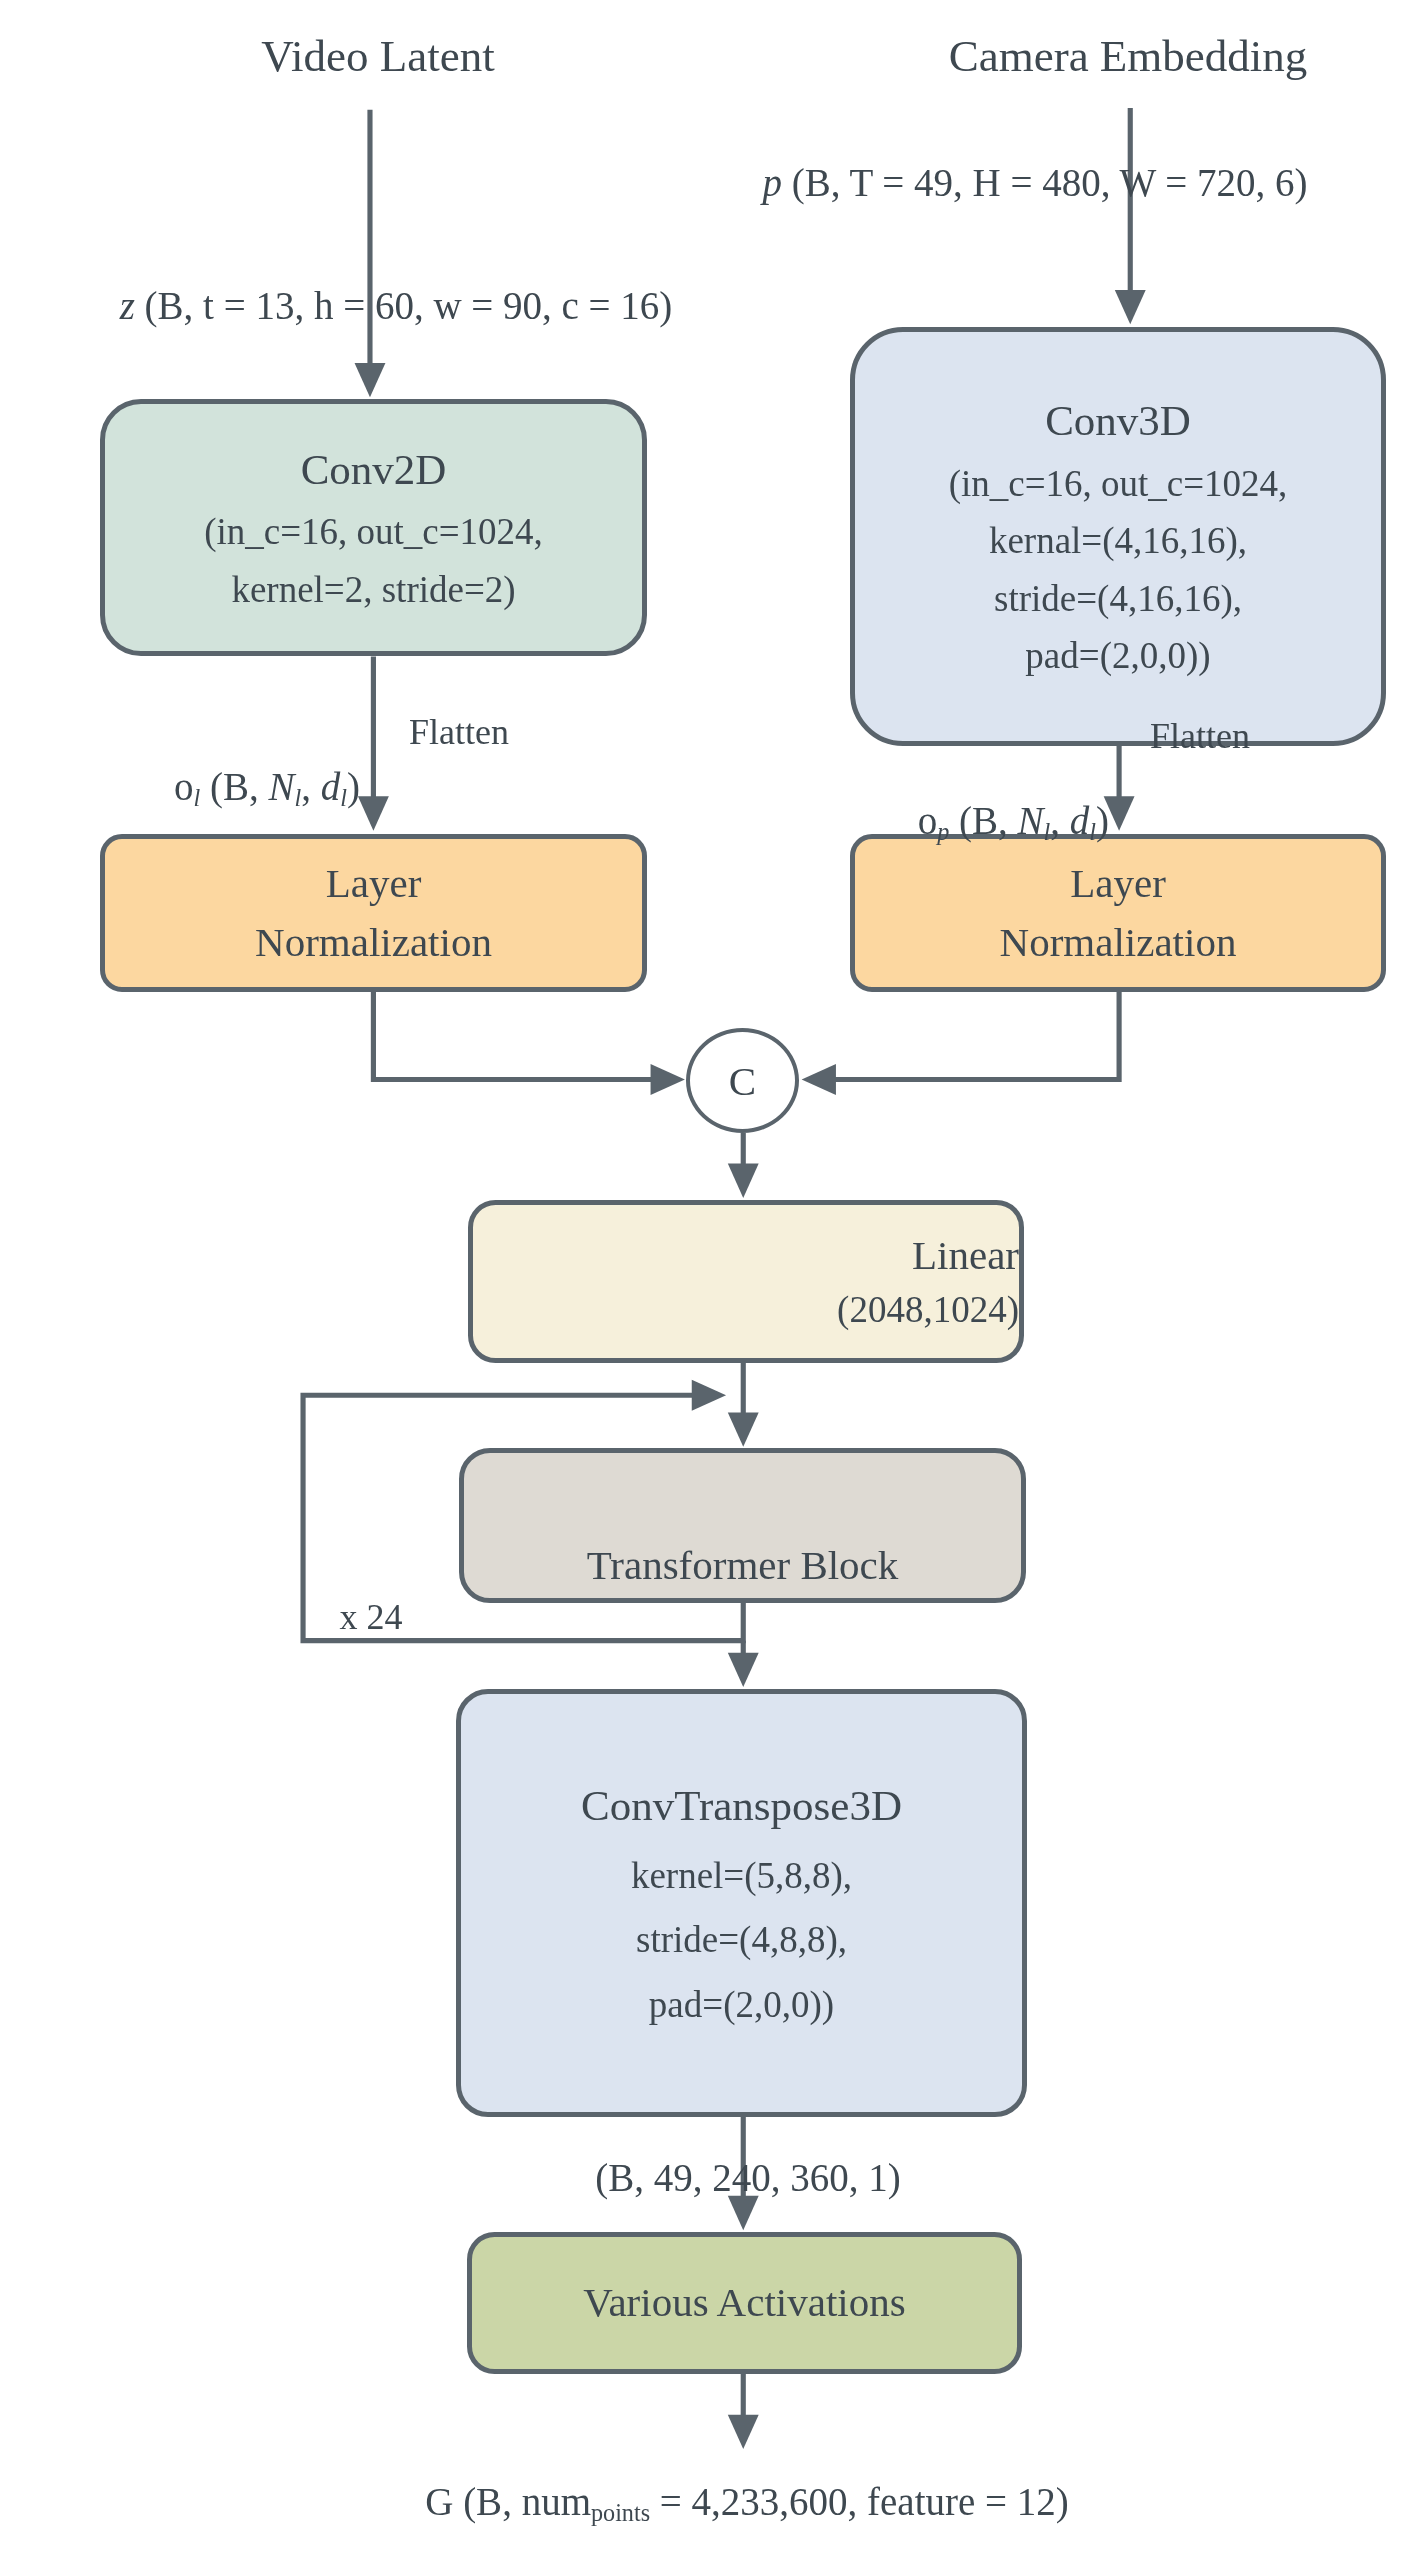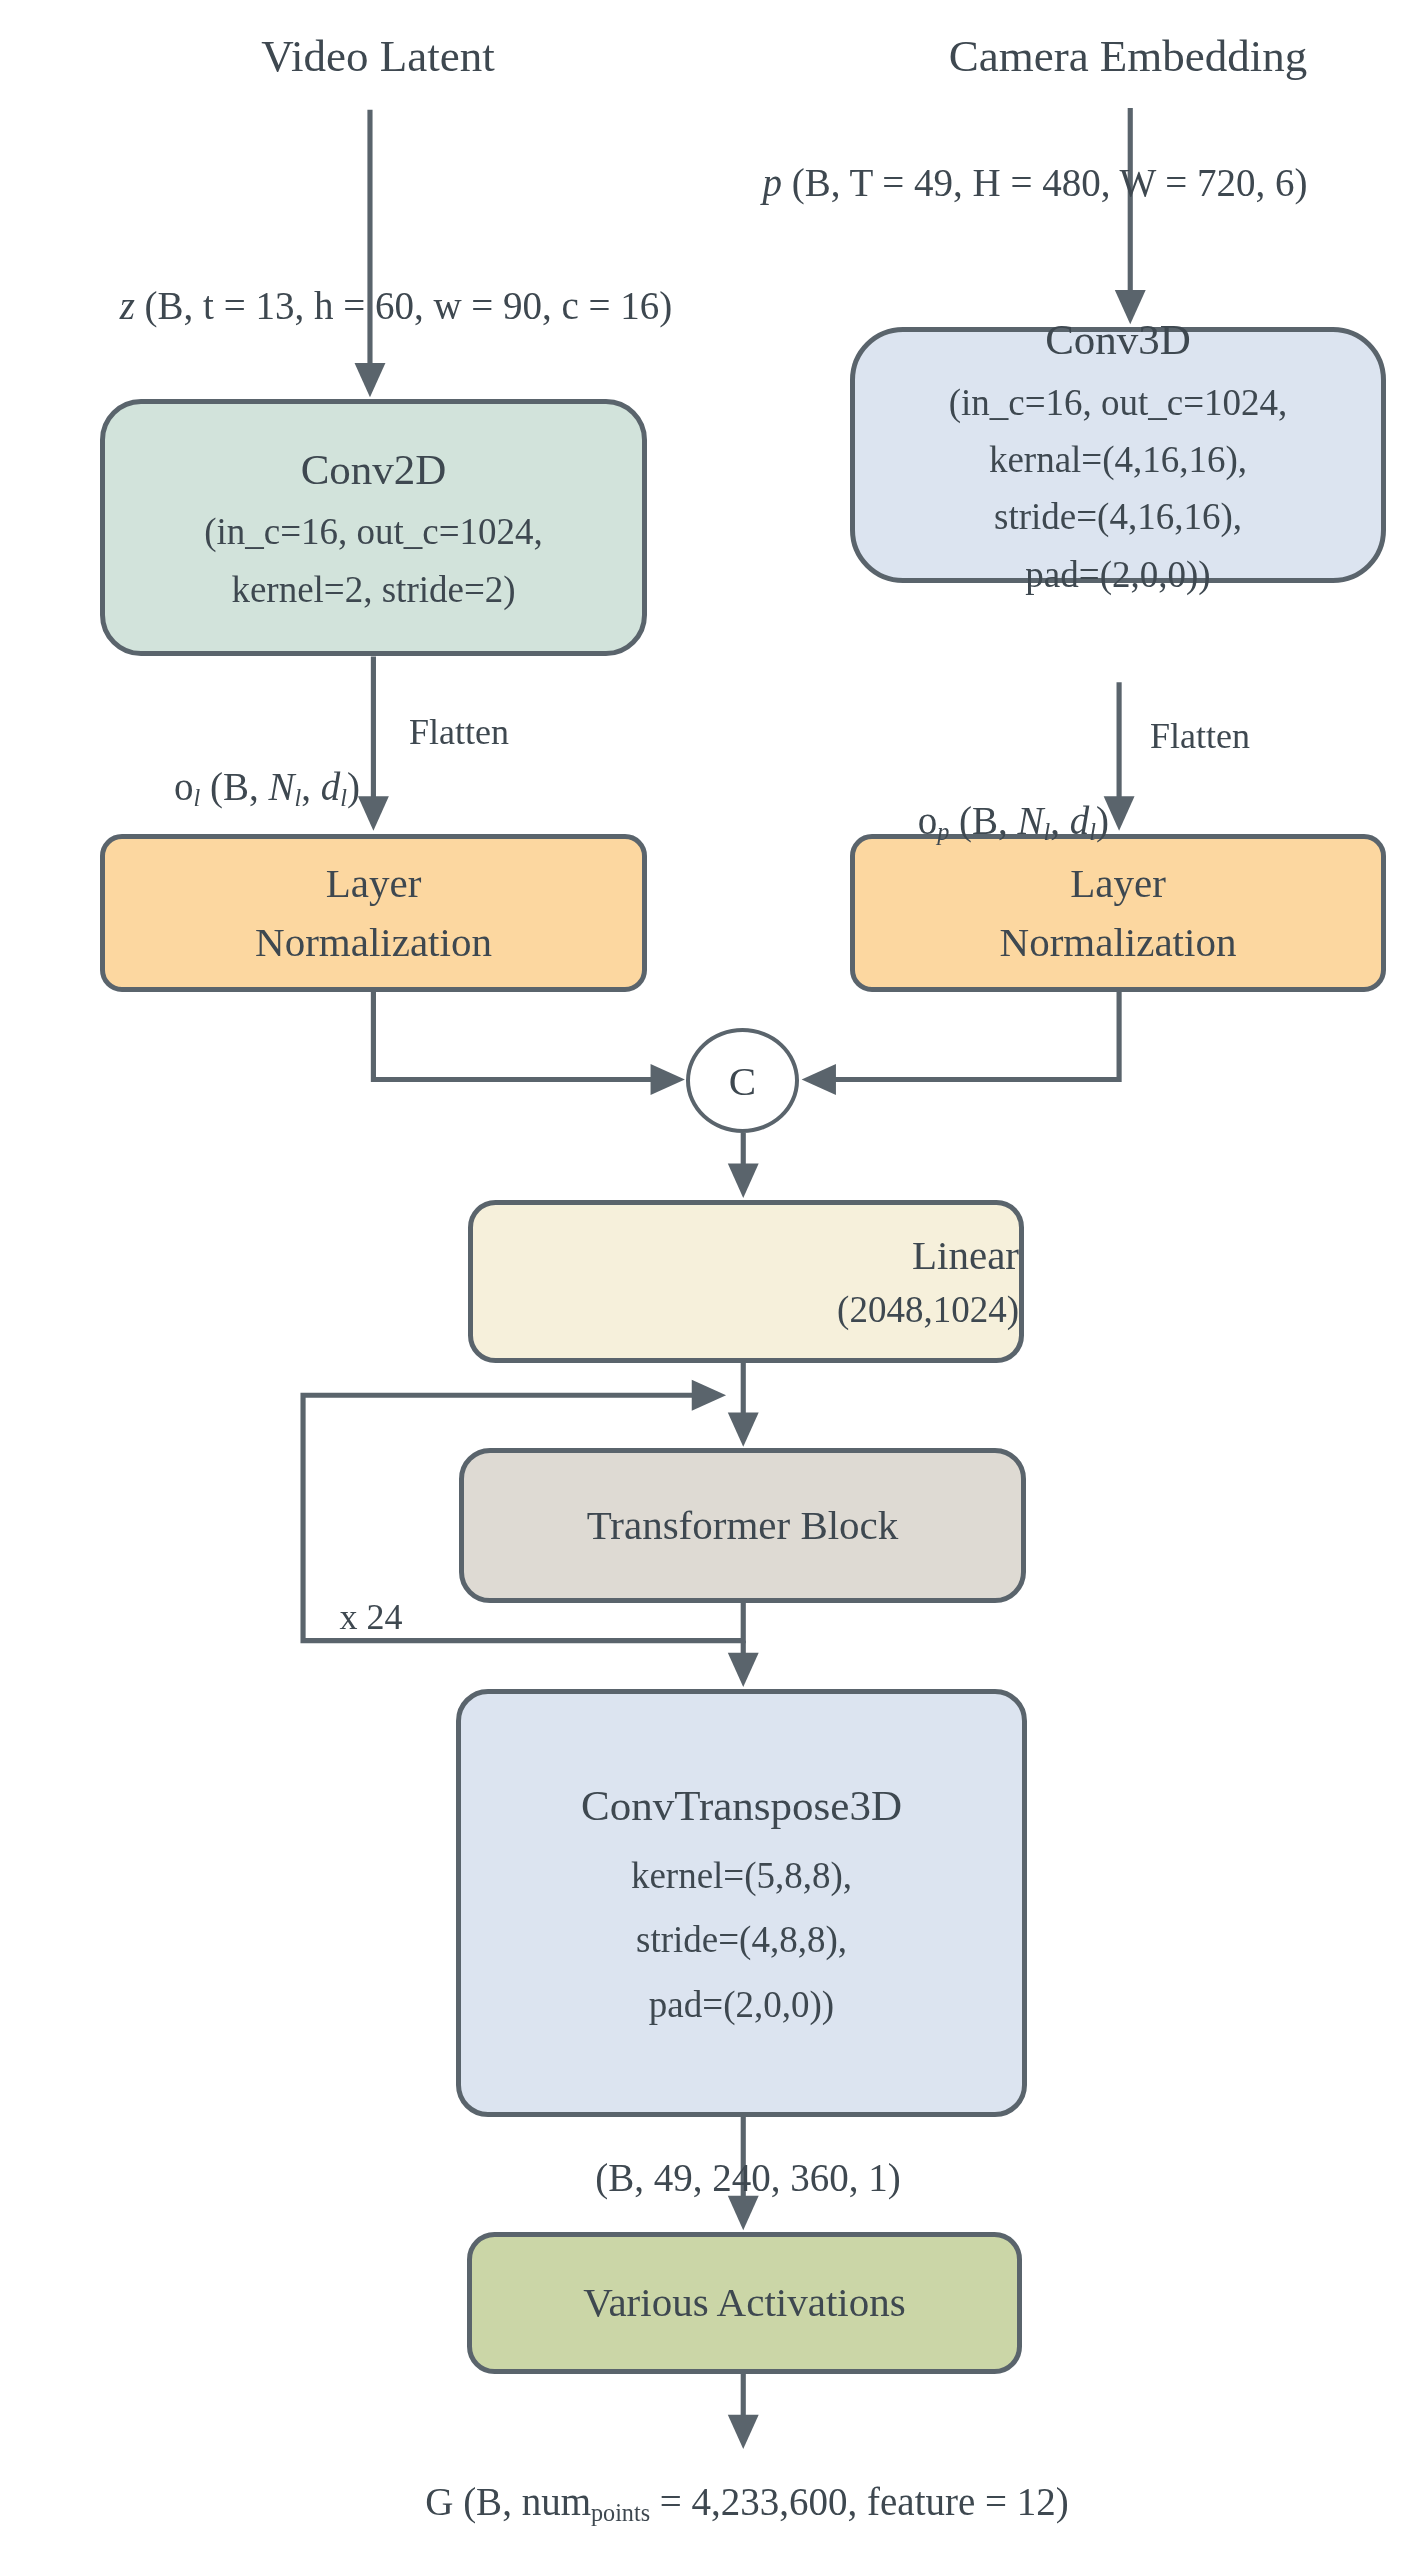--- a/index.html
+++ b/index.html
@@ -68,21 +68,21 @@
 
   <div class="lbl math center" style="left:1035px;top:182px;"><span class="ital">p</span><span> (B, T = 49, H = 480, W = 720, 6)</span></div>
   <div class="lbl math center" style="left:396px;top:305px;"><span class="ital">z</span><span> (B, t = 13, h = 60, w = 90, c = 16)</span></div>
 
   <div class="node conv2d" style="left:100px;top:399px;width:547px;height:257px;">
     <div class="title">Conv2D</div>
     <div class="sub-line">(in_c=16, out_c=1024,</div>
     <div class="sub-line">kernel=2, stride=2)</div>
   </div>
 
-  <div class="node conv3d" style="left:850px;top:327px;width:536px;height:256px;">
+  <div class="node conv3d" style="left:850px;top:327px;width:536px;height:419px;">
     <div class="title">Conv3D</div>
     <div class="sub-line">(in_c=16, out_c=1024,</div>
     <div class="sub-line">kernal=(4,16,16),</div>
     <div class="sub-line">stride=(4,16,16),</div>
     <div class="sub-line">pad=(2,0,0))</div>
   </div>
 
   <div class="lbl small leftal" style="left:409px;top:732px;">Flatten</div>
   <div class="lbl small leftal" style="left:1150px;top:736px;">Flatten</div>
 
@@ -103,21 +103,21 @@
     <span>C</span>
   </div>
 
   <div class="node linear" style="left:468px;top:1200px;width:556px;height:163px;line-height:1.4;">
     <div class="title" style="font-size:41px;">Linear</div>
     <div class="sub-line">(2048,1024)</div>
   </div>
 
   <div class="lbl small center" style="left:371px;top:1617px;">x 24</div>
 
-  <div class="node transformer" style="left:459px;top:1448px;width:567px;height:155px;">
+  <div class="node transformer" style="left:459px;top:1448px;width:567px;height:155px;justify-content:flex-end;">
     <div class="title" style="font-size:41px;">Transformer Block</div>
   </div>
 
   <div class="node convt" style="left:456px;top:1689px;width:571px;height:428px;line-height:1.75;">
     <div class="title">ConvTranspose3D</div>
     <div class="sub-line">kernel=(5,8,8),</div>
     <div class="sub-line">stride=(4,8,8),</div>
     <div class="sub-line">pad=(2,0,0))</div>
   </div>
 

